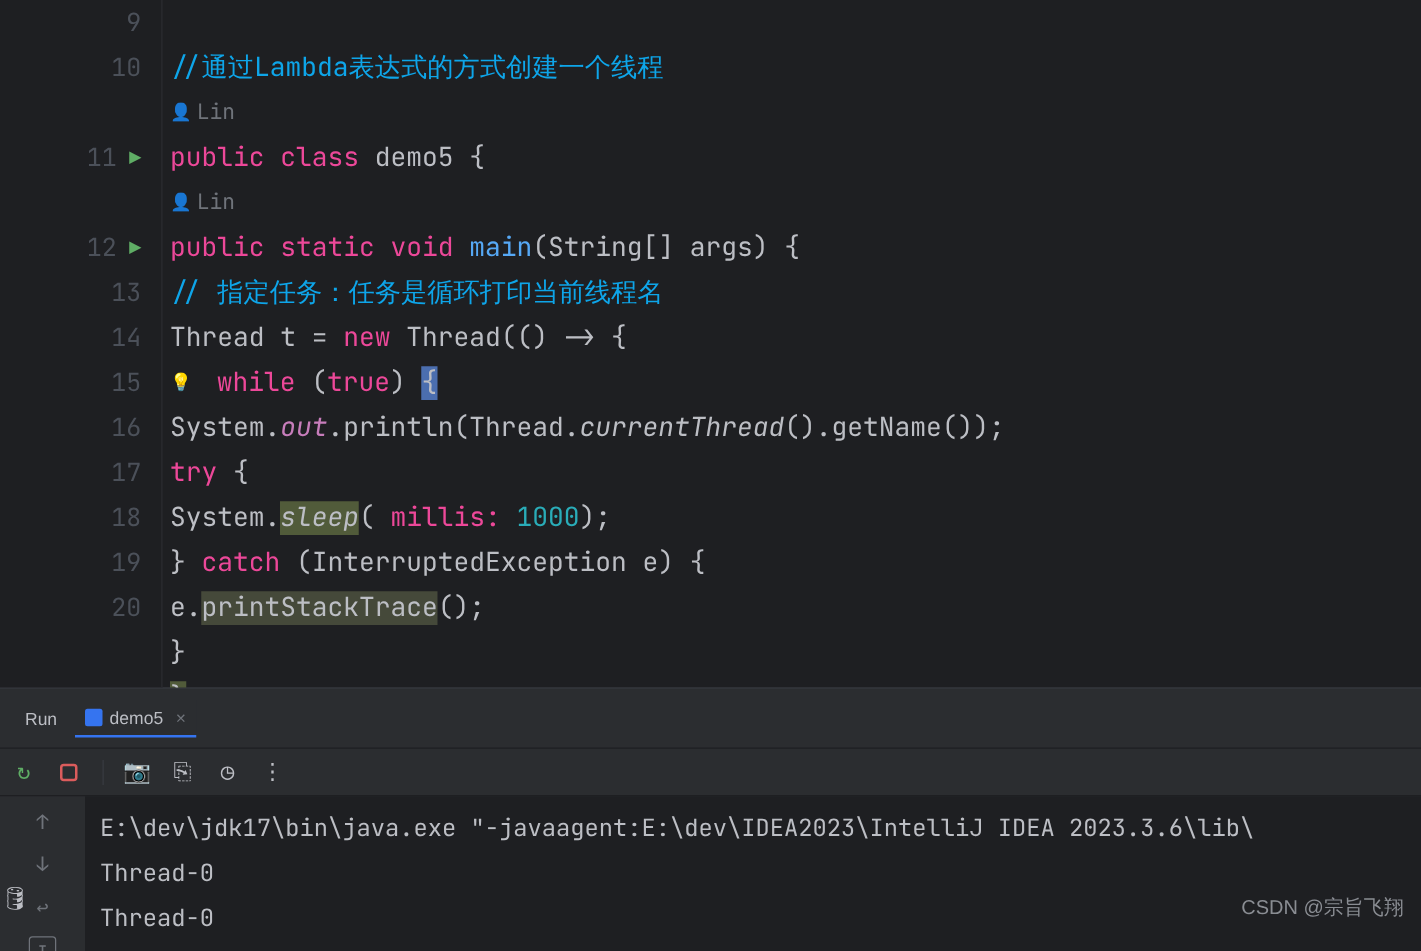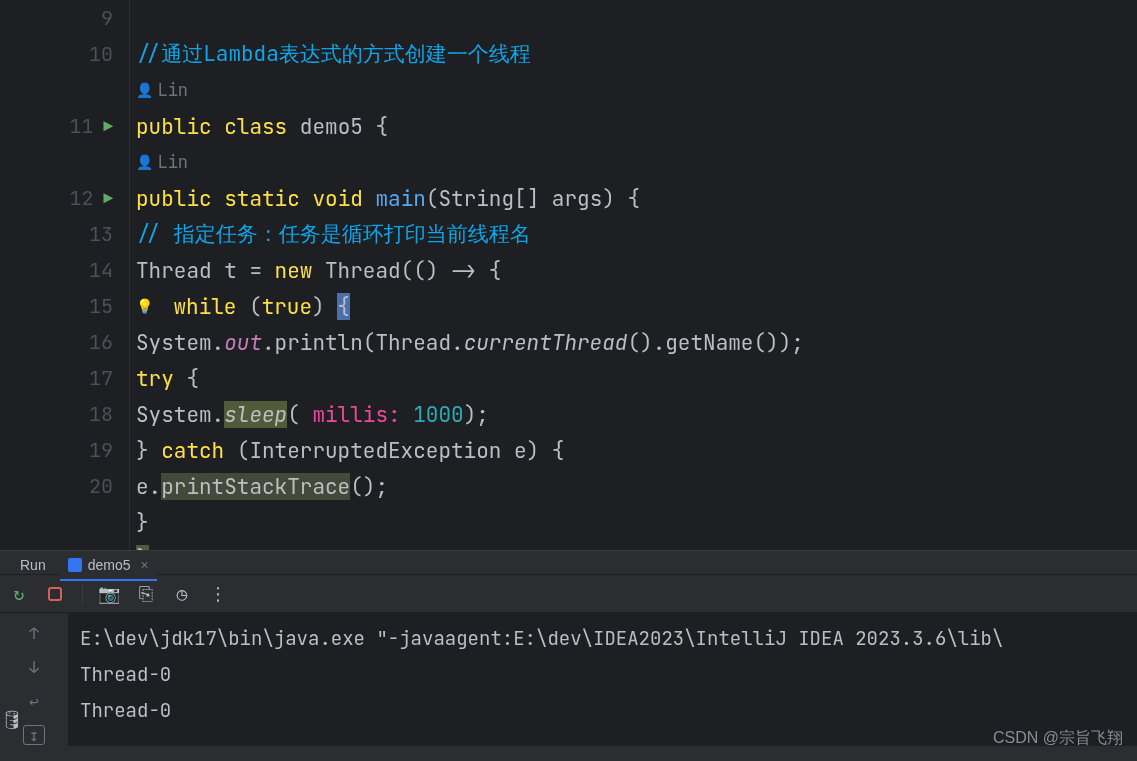--- a/index.html
+++ b/index.html
@@ -61,41 +61,41 @@
   align-items: center;
   white-space: pre;
   font-size: 21px;
   position: relative;
 }
 .code-line.author-line {
   height: 36px;
   font-size: 17px;
   color: #6f737a;
 }
-.kw { color: #fde047; }
+.kw { color: #ec4899; }
 .method { color: #56a8f5; }
 .comment { color: #0ea5e9; }
 .field-i { color: #c77dbb; font-style: italic; }
 .method-i { font-style: italic; }
 .num { color: #2aacb8; }
 .param { color: #ec4899; }
 .hl { background: #515b3a; }
 .hl2 { background: #45493a; }
 .cursor-block { background: #4b6eaf; }
 .author-icon { font-size: 14px; margin-right: 4px; }
 
 .run-panel {
   background: #2b2d30;
   border-top: 1px solid #393b40;
   height: 211px;
 }
 .run-tabs {
   display: flex;
-  align-items: flex-start;
-  height: 24px;
+  align-items: center;
+  height: 48px;
   background: #2b2d30;
   border-bottom: 1px solid #1e1f22;
   padding-left: 10px;
   gap: 4px;
 }
 .run-label {
   color: #bcbec4;
   font-size: 14px;
   padding: 6px 10px;
   font-family: -apple-system, 'Segoe UI', sans-serif;
@@ -170,21 +170,21 @@
   padding: 8px 12px;
   font-family: 'JetBrains Mono', 'Consolas', monospace;
   font-size: 19px;
   color: #bcbec4;
   line-height: 36px;
   white-space: pre;
   overflow: hidden;
 }
 .watermark {
   position: absolute;
-  bottom: 12px;
+  bottom: 24px;
   right: 14px;
   color: #8a8d93;
   font-size: 16px;
   font-family: -apple-system, 'Segoe UI', sans-serif;
 }
 .left-tool {
   position: absolute;
   left: 0;
   bottom: 30px;
   width: 24px;

